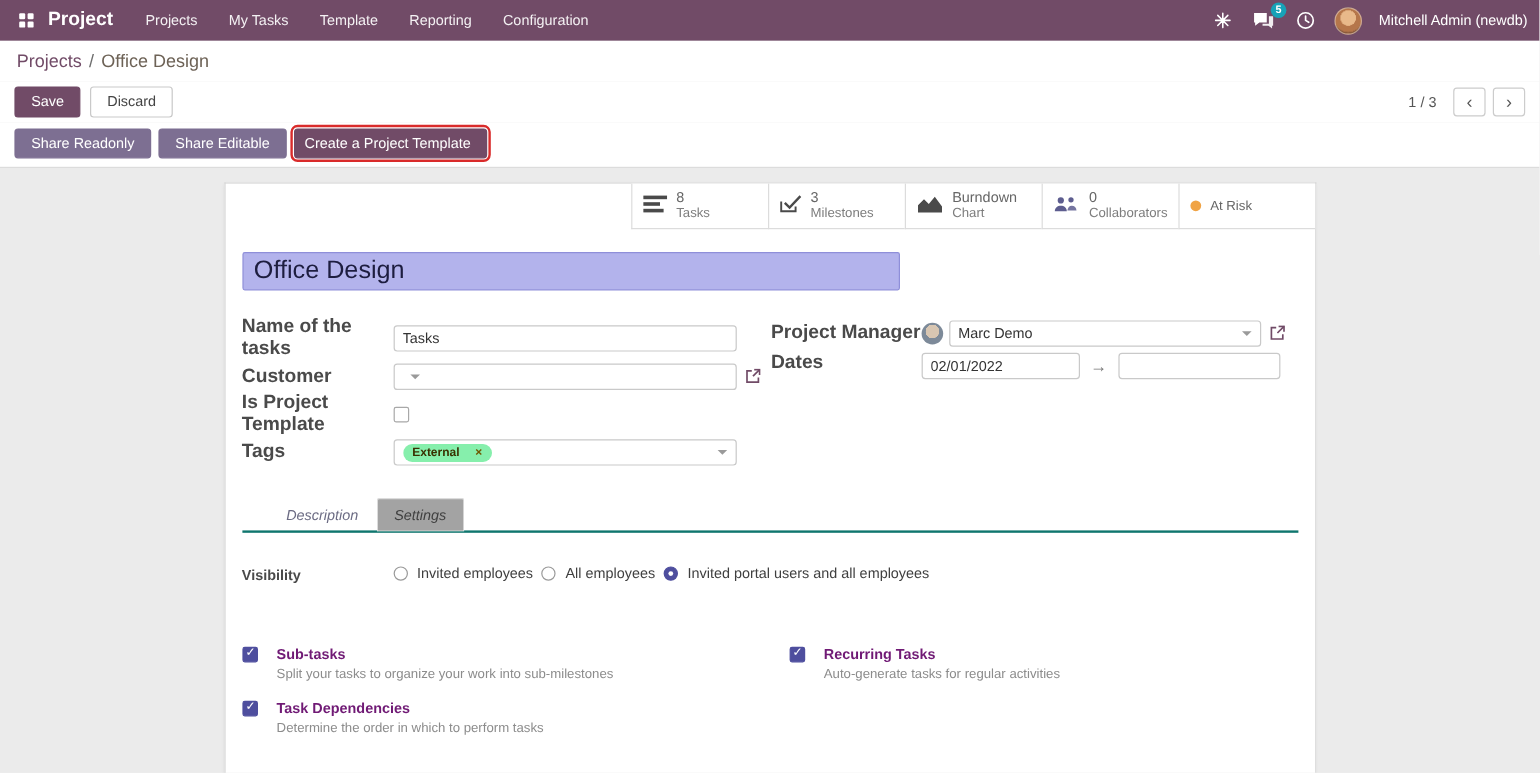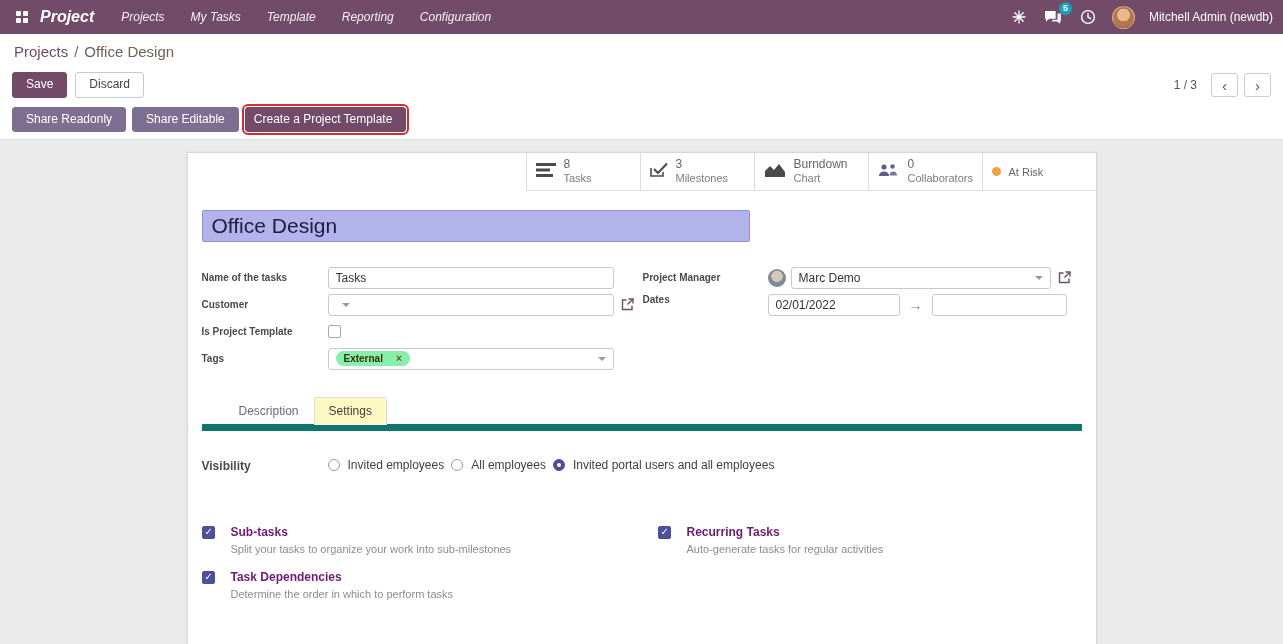--- a/index.html
+++ b/index.html
@@ -10,21 +10,21 @@
   }
   button { font-family: inherit; cursor: pointer; }
   a { text-decoration: none; cursor: pointer; }
 
   
   .navbar {
     height:34px; background:#714B67; color:#fff;
     display:flex; align-items:center; justify-content:space-between;
     padding:0 10px;
   }
-  .nav-left { display:flex; align-items:center;font-style:italic; }
+  .nav-left { display:flex; align-items:center; }
   .apps-btn { background:transparent; border:none; padding:4px 6px; display:flex; align-items:center; }
   .grid-ic { display:inline-grid; grid-template-columns:5px 5px; gap:2px; }
   .grid-ic i { width:5px; height:5px; background:#fff; border-radius:1px; display:block; }
   .brand { font-size:16px; font-weight:bold; margin:0 14px 0 6px; cursor:pointer; }
   .nav-menu { display:flex; align-items:center; height:34px; }
   .nav-item {
     color:rgba(255,255,255,.92); font-size:12px; padding:0 13px; line-height:34px;
     display:inline-block;
   }
   .nav-right { display:flex; align-items:center; gap:14px; }
@@ -98,21 +98,21 @@
     margin:19px 0 0 14px; width:548px; padding:3px 9px;
     font-size:21px; color:#1d1d3f; background:#b3b3ec; border:1px solid #8f8fd9; border-radius:2px;
     cursor:text;
   }
 
   
   .form-grid { display:flex; padding:22px 14px 0; }
   .col-left { width:441px; }
   .col-right { flex:1; }
   .f-row { display:flex; align-items:center; min-height:27px; margin-bottom:0; }
-  .f-label { font-weight:bold; color:#4a4a4a; font-size:10px; }
+  .f-label { font-weight:bold; color:#4a4a4a; font-size:16px; }
   .col-left .f-label { width:126px; flex:none; }
   .col-right .f-label { width:125px; flex:none; }
   .inp {
     border:1px solid #c9c9c9; border-radius:3px; height:22px; padding:2px 7px;
     font-size:12px; color:#333; font-family:inherit; background:#fff;
   }
   .w-left { width:286px; }
   .sel {
     border:1px solid #c9c9c9; border-radius:3px; height:22px; padding:2px 7px;
     display:flex; align-items:center; background:#fff; cursor:pointer; color:#333;
@@ -141,27 +141,27 @@
   .tag-x { font-weight:bold; color:#6d5800; cursor:pointer; }
   .mini-avatar {
     width:18px; height:18px; border-radius:50%; flex:none; margin-right:5px;
     background: radial-gradient(circle at 50% 40%, #d8c6b2 0 40%, #7d8a99 41%);
     display:inline-block;
   }
   .dates-wrap { display:flex; align-items:center; gap:9px; }
   .arrow { color:#777; font-size:14px; }
 
   
-  .tabs { display:flex; margin:25px 14px 0; border-bottom:7px solid #0f766e; padding-left:22px; }
+  .tabs { display:flex; margin:25px 14px 0; border-bottom:2px solid #0f766e; padding-left:22px;font-style:italic; }
   .tab {
     font-size:12px; padding:6px 14px; margin-bottom:-1px; cursor:pointer; border:1px solid transparent;
   }
   .tab-inactive { color:#6b6b83; }
   .tab-active {
-    color:#3f3f3f; background:#fef9c3; border-color:#dcdcdc; border-bottom-color:#fff;
+    color:#3f3f3f; background:#a3a3a3; border-color:#dcdcdc; border-bottom-color:#fff;
     border-radius:2px 2px 0 0;
   }
 
   
   .vis-block { display:flex; padding:26px 14px 0; }
   .vis-label { width:126px; flex:none; font-weight:bold; color:#4a4a4a; padding-top:2px; }
   .radio-list { display:flex; gap:7px; }
   .radio-row { display:flex; align-items:center; gap:8px; cursor:pointer; }
   .radio {
     width:12px; height:12px; border-radius:50%; border:1px solid #9a9a9a; background:#fff; flex:none;

